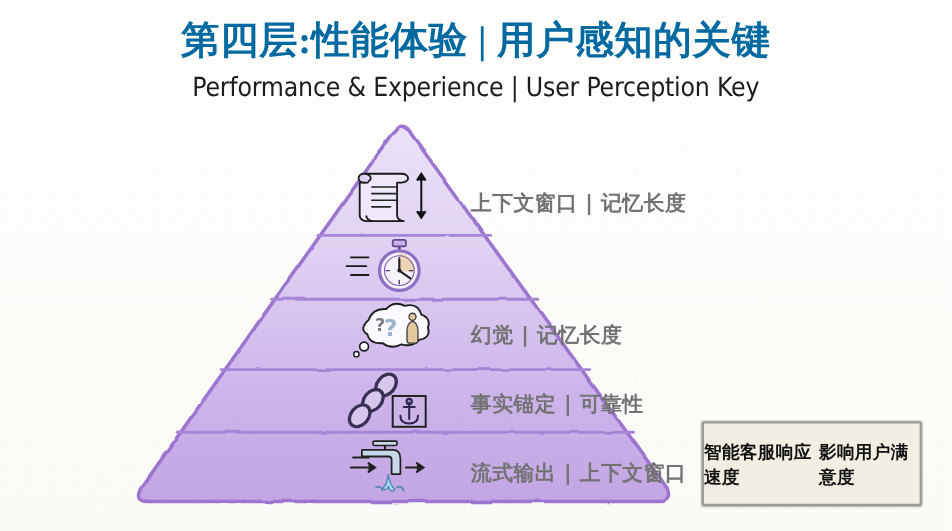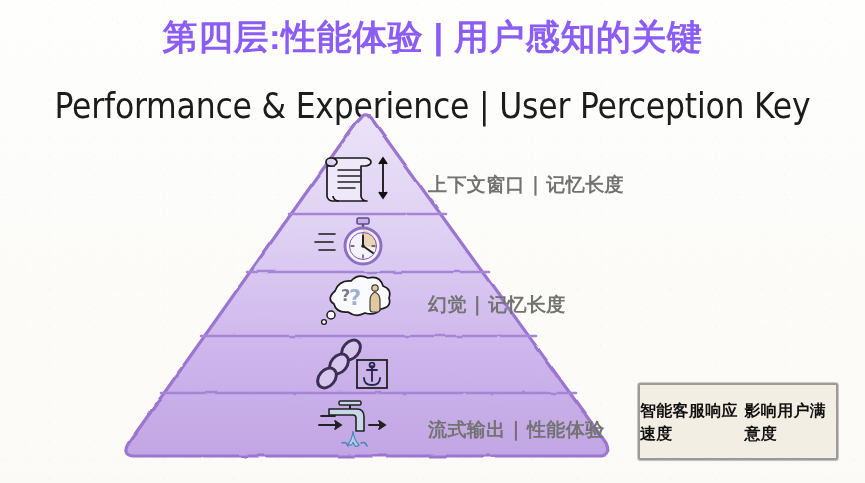--- a/index.html
+++ b/index.html
@@ -18,28 +18,27 @@
       radial-gradient(circle at 37% 88%, rgba(0,0,0,.012) 0 1px, transparent 1px),
       linear-gradient(180deg,#fefefc 0%,#fbfaf7 100%);
     background-size:23px 19px,31px 27px,17px 29px,100% 100%;
     pointer-events:none;
   }
 
   
   .header{position:absolute;left:0;top:14px;width:865px;text-align:center;}
   .title-cn{
     font-size:35px;font-weight:700;letter-spacing:.5px;
-    line-height:46px;color:#8b5cf6;
-    font-family:Liberation Sans, sans-serif;
+    line-height:46px;color:#0369a1;
+    font-family:Liberation Serif, serif;
   }
   .title-en{
-    font-size:35px;font-weight:400;line-height:38px;color:#1c1c1c;
+    font-size:24px;font-weight:400;line-height:38px;color:#1c1c1c;
     font-family:"DejaVu Sans Condensed","DejaVu Sans","Liberation Sans",sans-serif;
     letter-spacing:-.2px;
-    margin-top:27px;
   }
 
   
   .pyramid-wrap{position:absolute;left:108px;top:110px;width:520px;height:360px;}
   .pyramid-svg{position:absolute;left:0;top:0;}
 
   .row-labels{position:absolute;left:0;top:0;width:520px;height:360px;}
   .row-label{
     position:absolute;left:320px;
     font-size:19px;font-weight:700;color:#737373;white-space:nowrap;
@@ -179,40 +178,41 @@
         </g>
         <rect x="44" y="24" width="30" height="28" fill="#cbb4e8" stroke="#222" stroke-width="1.8"></rect>
         <g stroke="#2c2552" stroke-width="1.9" fill="none" stroke-linecap="round">
           <line x1="59" y1="30" x2="59" y2="45"></line>
           <line x1="54" y1="34" x2="64" y2="34"></line>
           <circle cx="59" cy="29" r="2.4"></circle>
           <path d="M51 42 q0 7 8 7 q8 0 8 -7"></path>
         </g>
       </svg>
     </div>
+    <div class="row-label r4">事实锚定 | 可靠性</div>
 
     <div class="row-icon i5">
       <svg viewBox="0 0 86 56" width="86" height="56">
         <rect x="26" y="3" width="22" height="4" rx="1.5" fill="#c8d8e8" stroke="#222" stroke-width="1.5"></rect>
         <line x1="37" y1="7" x2="37" y2="11" stroke="#222" stroke-width="2"></line>
         <path d="M16 11 h28 q7 0 7 8 v14 h-8 v-13 q0 -3 -3 -3 h-24 z" fill="#c8d8e8" stroke="#222" stroke-width="1.6" stroke-linejoin="round"></path>
         <g stroke="#222" stroke-width="1.8" stroke-linecap="round">
           <line x1="8" y1="18" x2="22" y2="18"></line>
           <line x1="6" y1="27" x2="26" y2="27"></line>
           <path d="M22 23 L28 27 L22 31" fill="#222"></path>
         </g>
         <path d="M40 33 q-1 9 -5 13 q4 3 5 -2 q2 7 6 3 q-5 -5 -6 -14z" fill="#a9d2ee" stroke="#4f86b5" stroke-width="1.2"></path>
         <path d="M29 45 q4 -2 6 3 M48 45 q4 -2 6 3" fill="none" stroke="#4f86b5" stroke-width="1.6" stroke-linecap="round"></path>
         <g stroke="#222" stroke-width="1.8" stroke-linecap="round">
           <line x1="56" y1="27" x2="70" y2="27"></line>
           <path d="M66 23 L72 27 L66 31" fill="#222"></path>
         </g>
       </svg>
     </div>
-    <div class="row-label r5">流式输出 | 性能体验</div>
+    <div class="row-label r5">流式输出 | 上下文窗口</div>
 
   </div>
 </div>
 
 <div class="note">
   <div class="note-line">智能客服响应速度</div>
   <div class="note-line">影响用户满意度</div>
 </div>
 
 </body></html>

